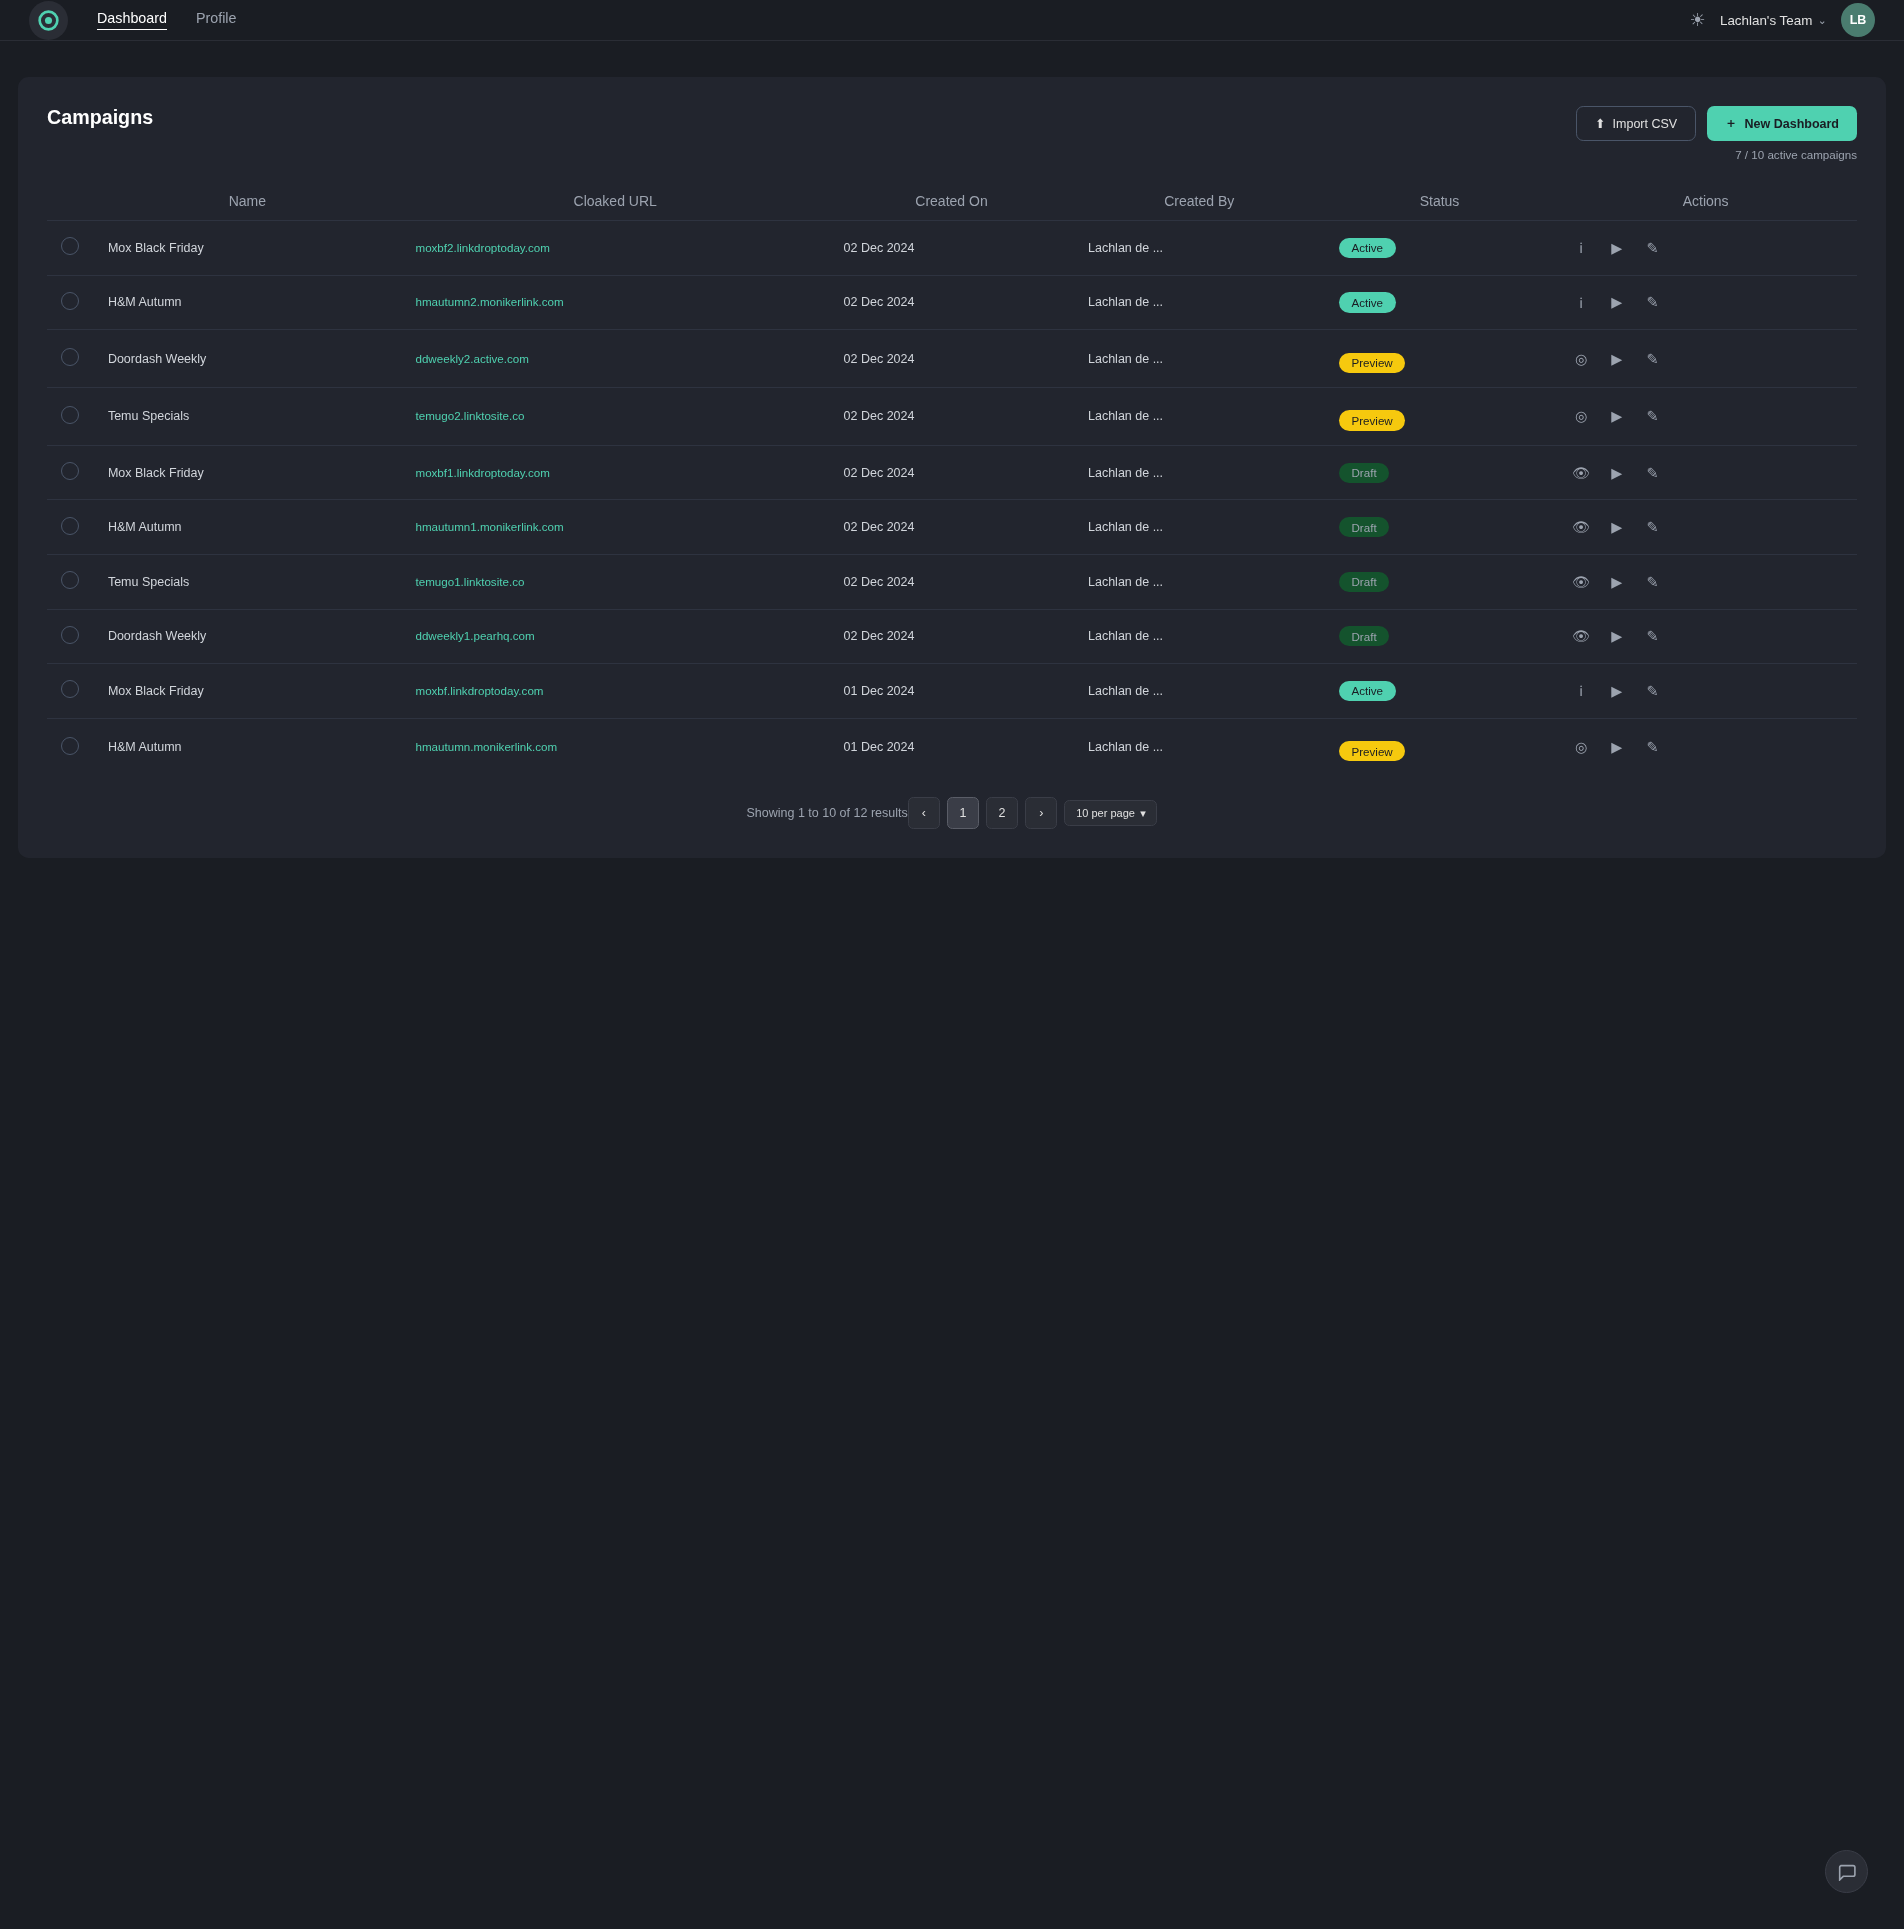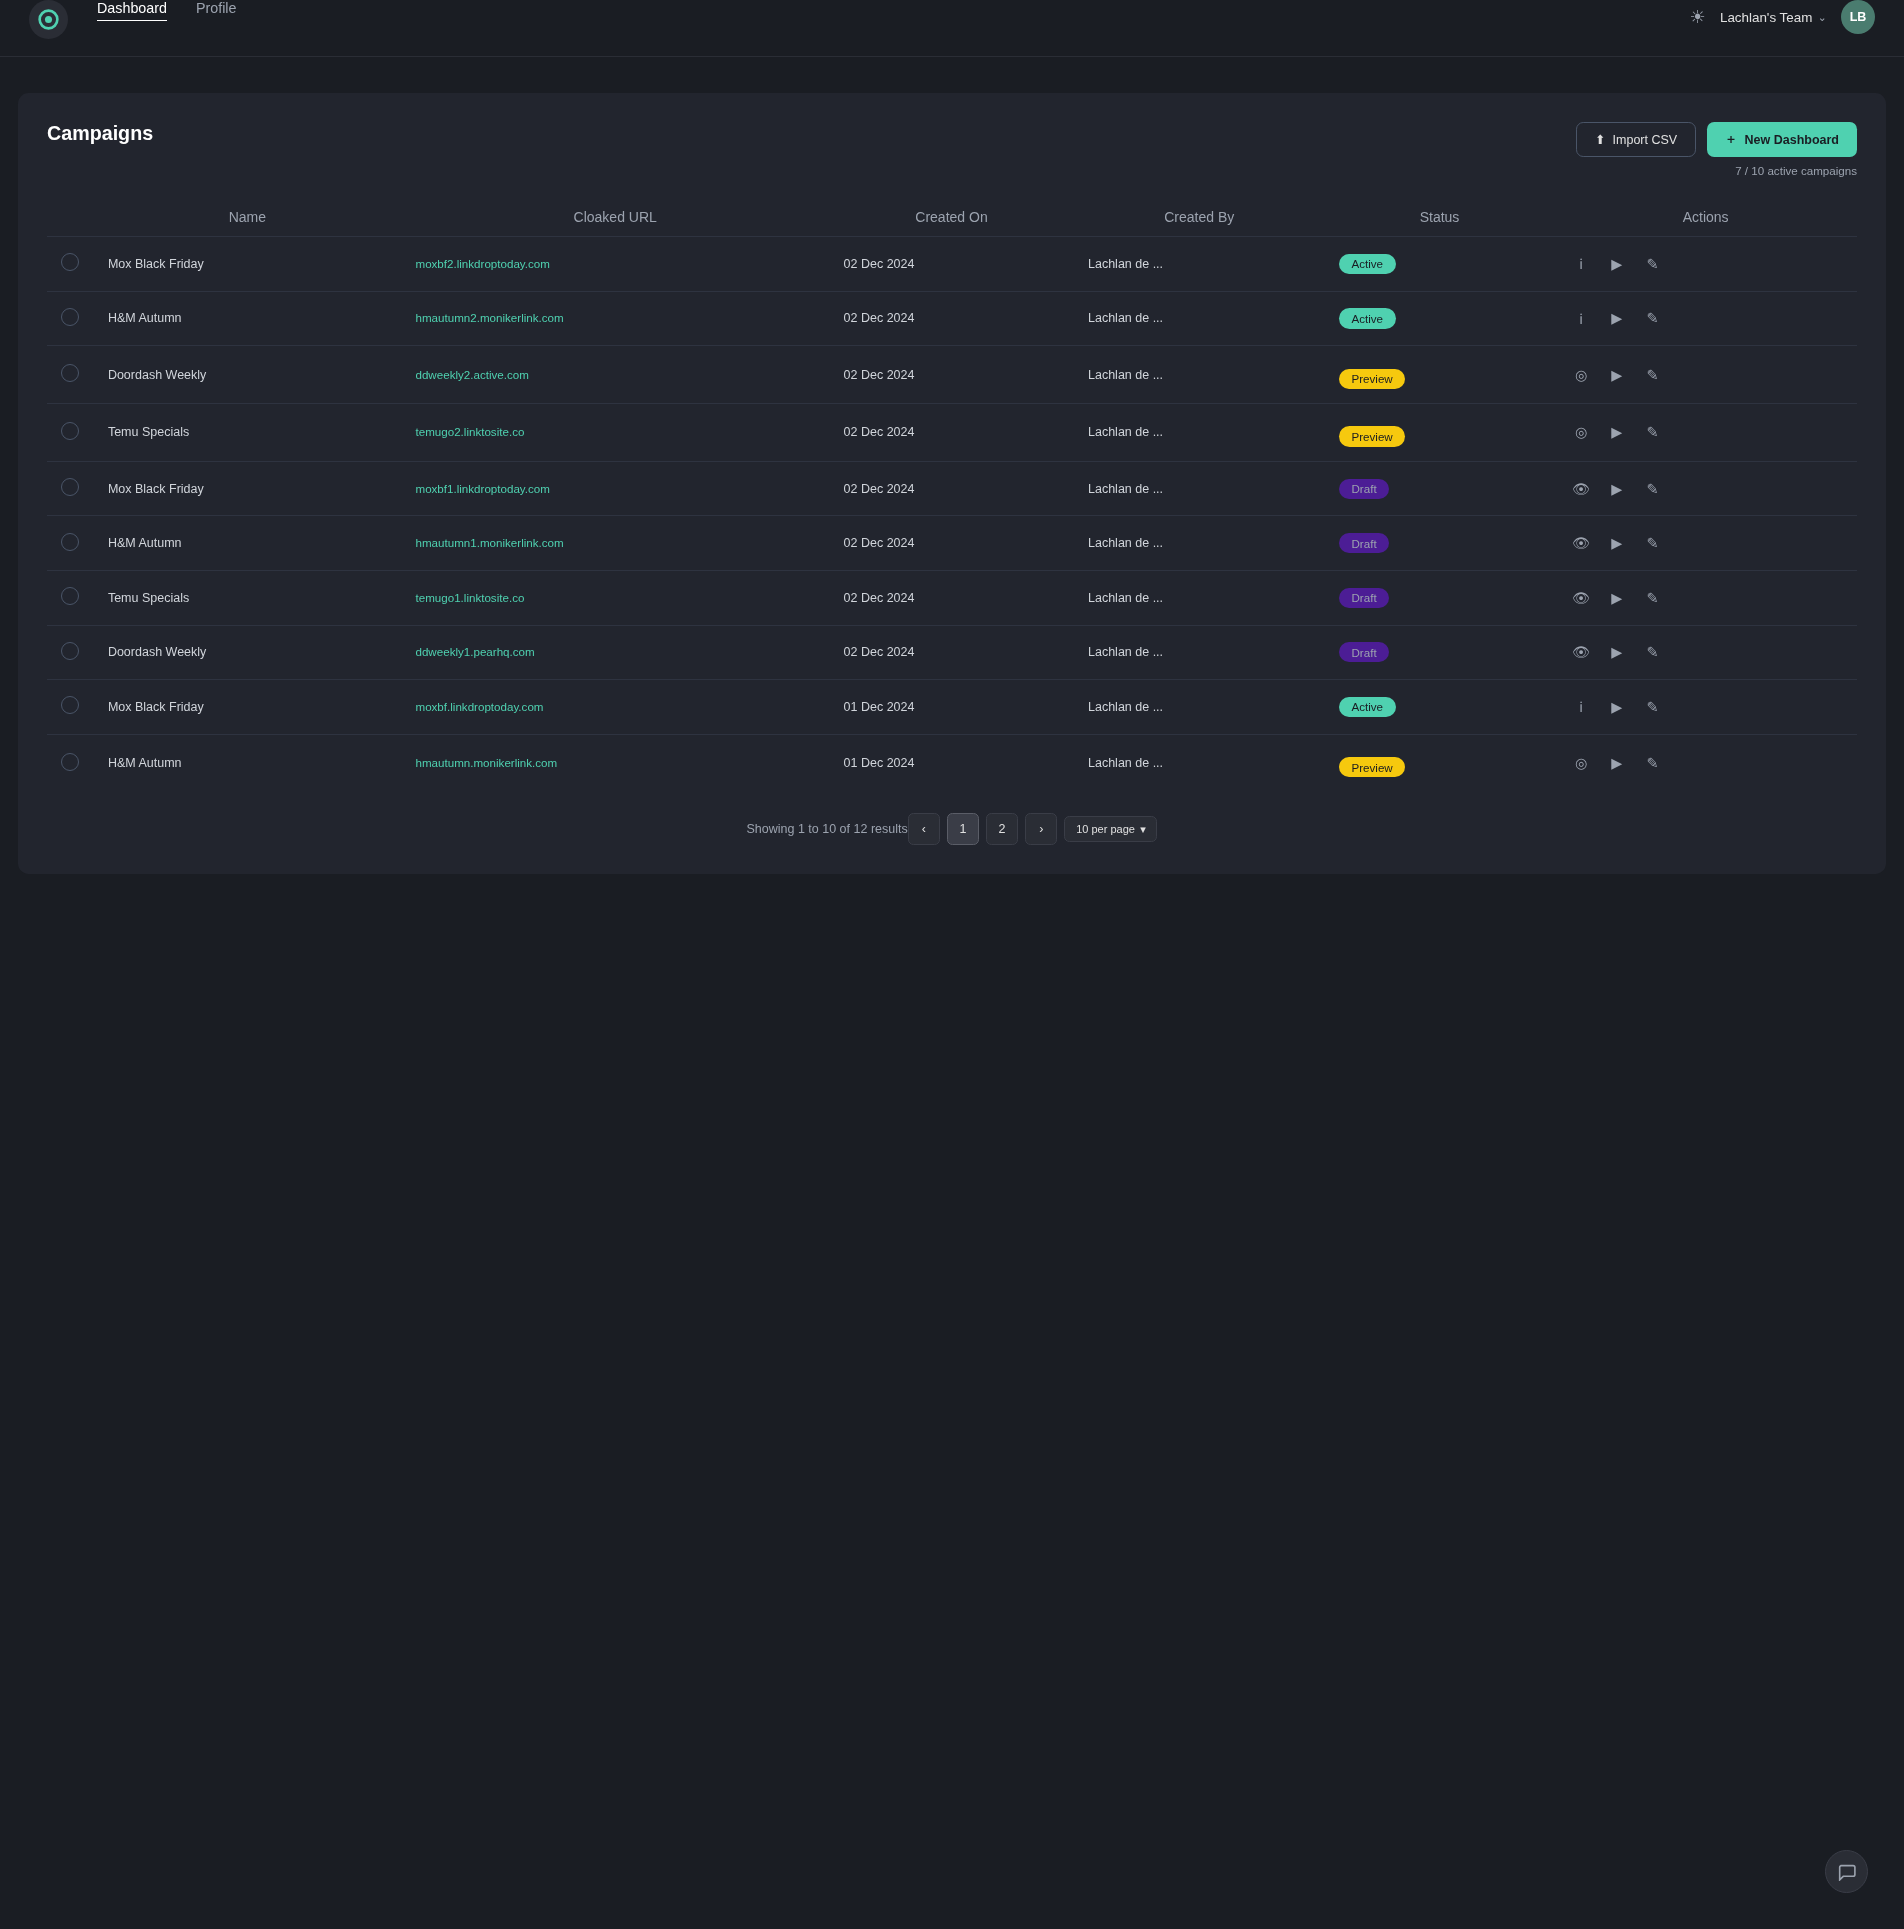--- a/index.html
+++ b/index.html
@@ -6,23 +6,23 @@
     body {
       font-family: -apple-system, BlinkMacSystemFont, 'Segoe UI', sans-serif;
       background: #1a1d23;
       color: #e0e0e0;
       min-height: 100vh;
     }
 
     
     .nav {
       display: flex;
-      align-items: flex-start;
+      align-items: center;
       padding: 0 29px;
-      height: 57px;
+      height: 41px;
       background: #1a1d23;
       border-bottom: 0.9px solid #2a2d35;
       position: relative;
     }
     .nav-logo {
       width: 39px;
       height: 39px;
       background: #2a2d35;
       border-radius: 50%;
       display: flex;
@@ -205,21 +205,21 @@
     .badge-active {
       background: #4fd1b0;
       color: #1a1d23;
     }
     .badge-preview {
       background: #f6c90e;
       color: #1a1d23;
       margin-top: 8px;
     }
     .badge-draft {
-      background: #4c1d95;
+      background: #14532d;
       color: #9ca3af;
     }
 
     
     .actions-cell {
       display: flex;
       align-items: center;
       gap: 10.7px;
     }
     .action-icon {

